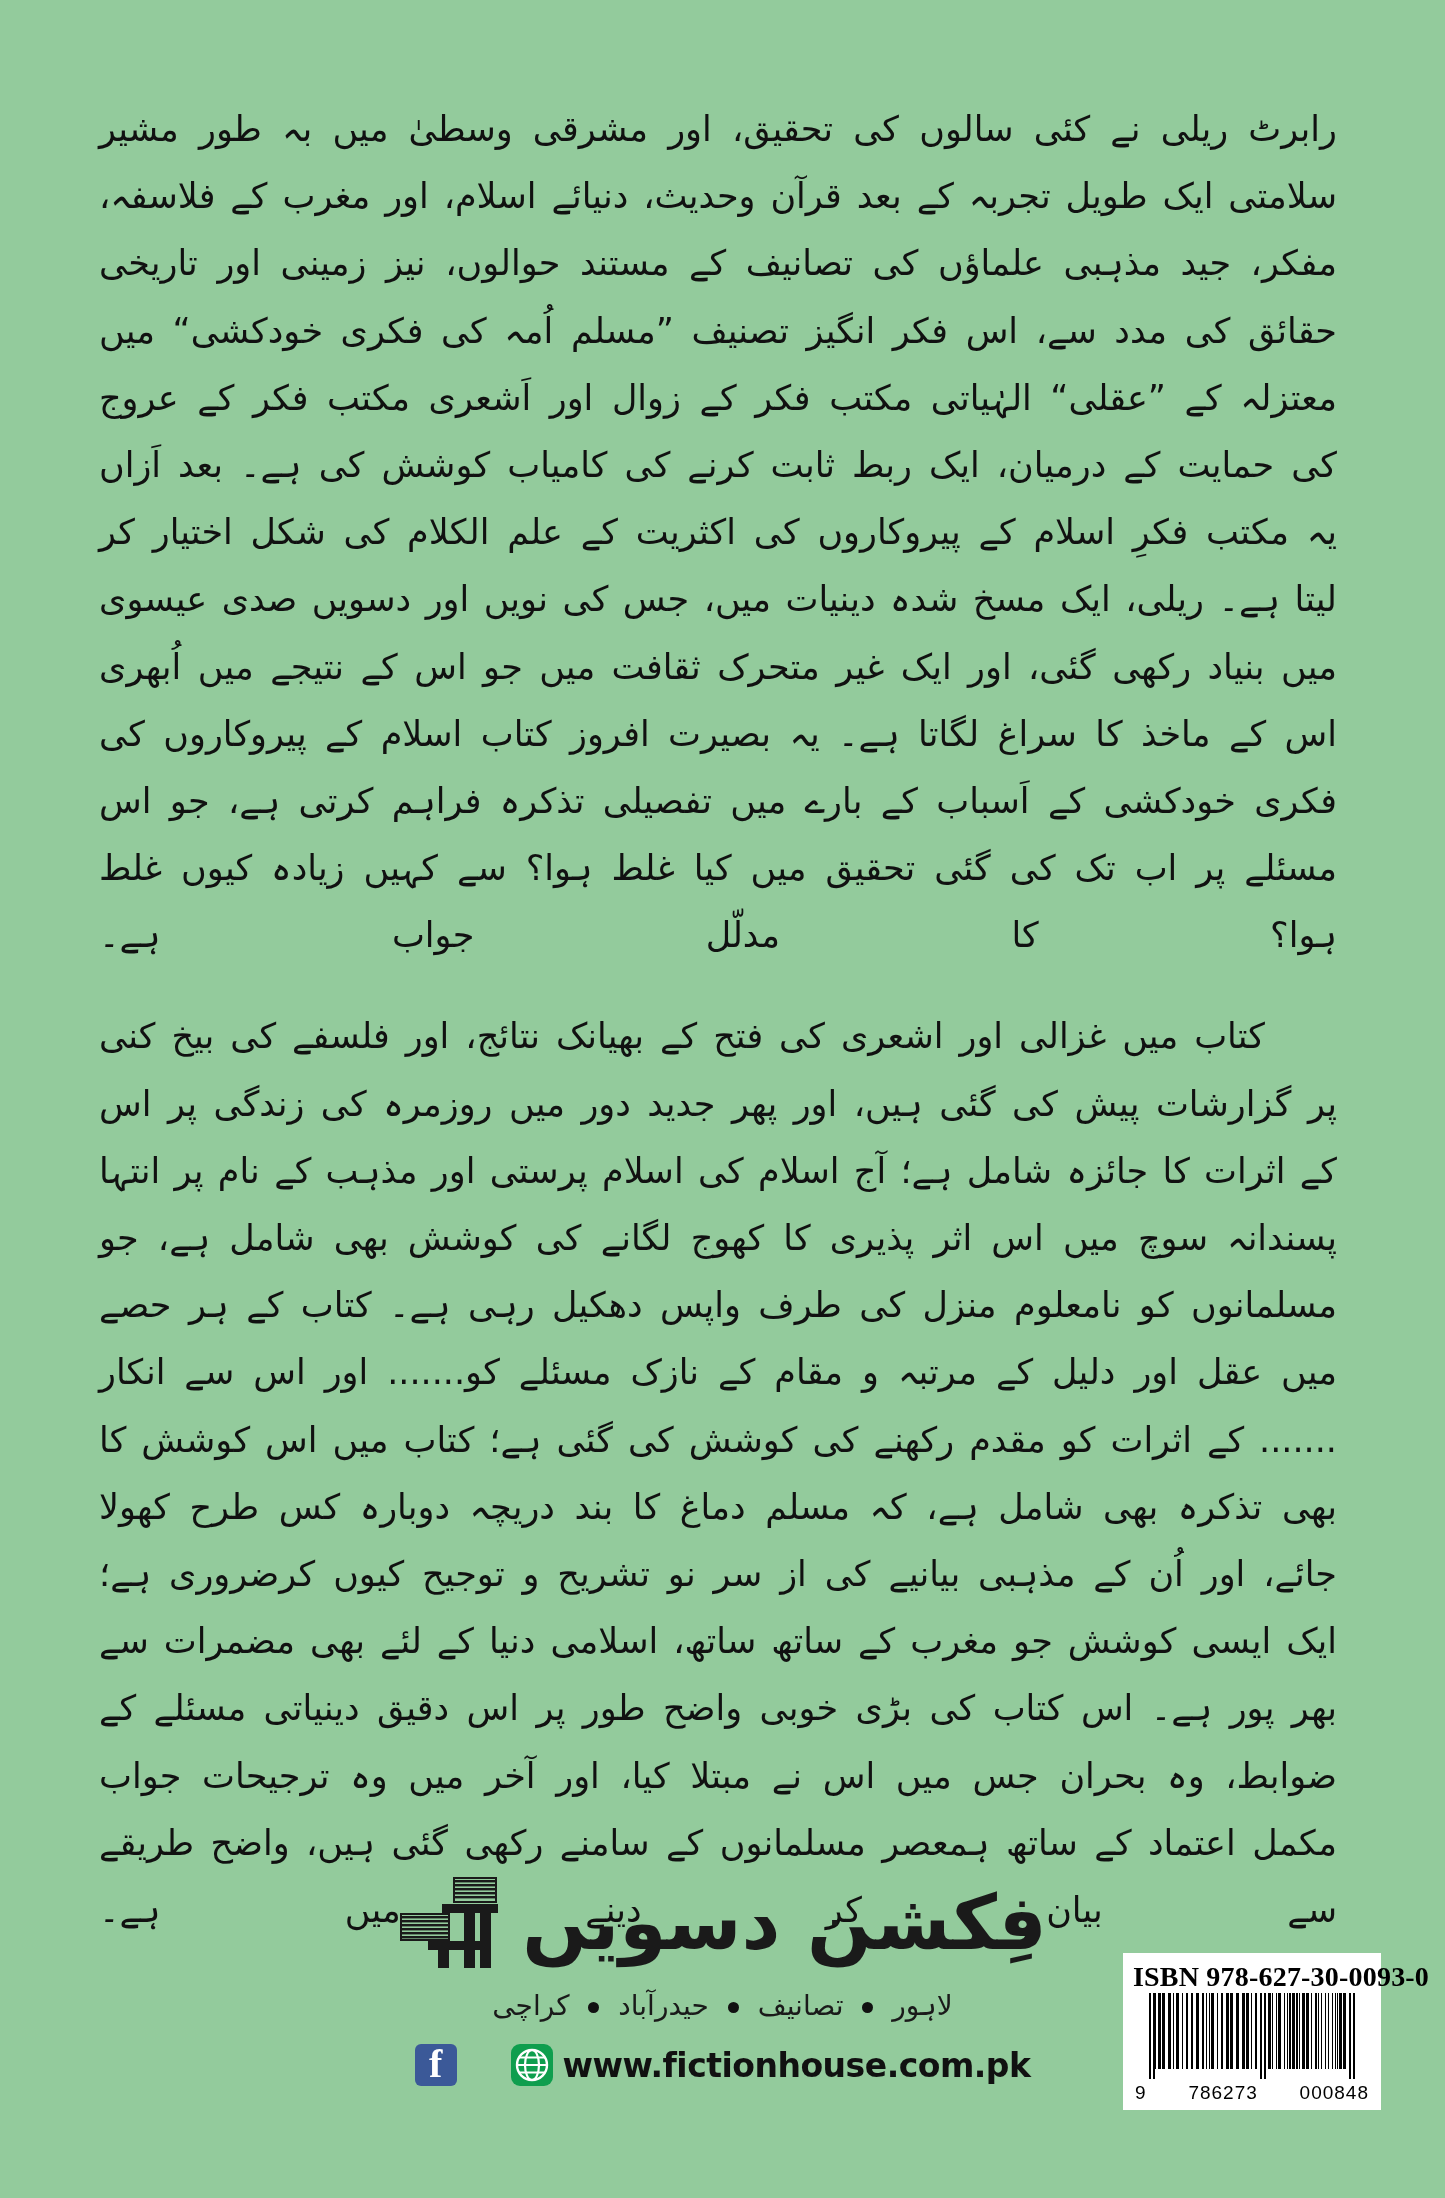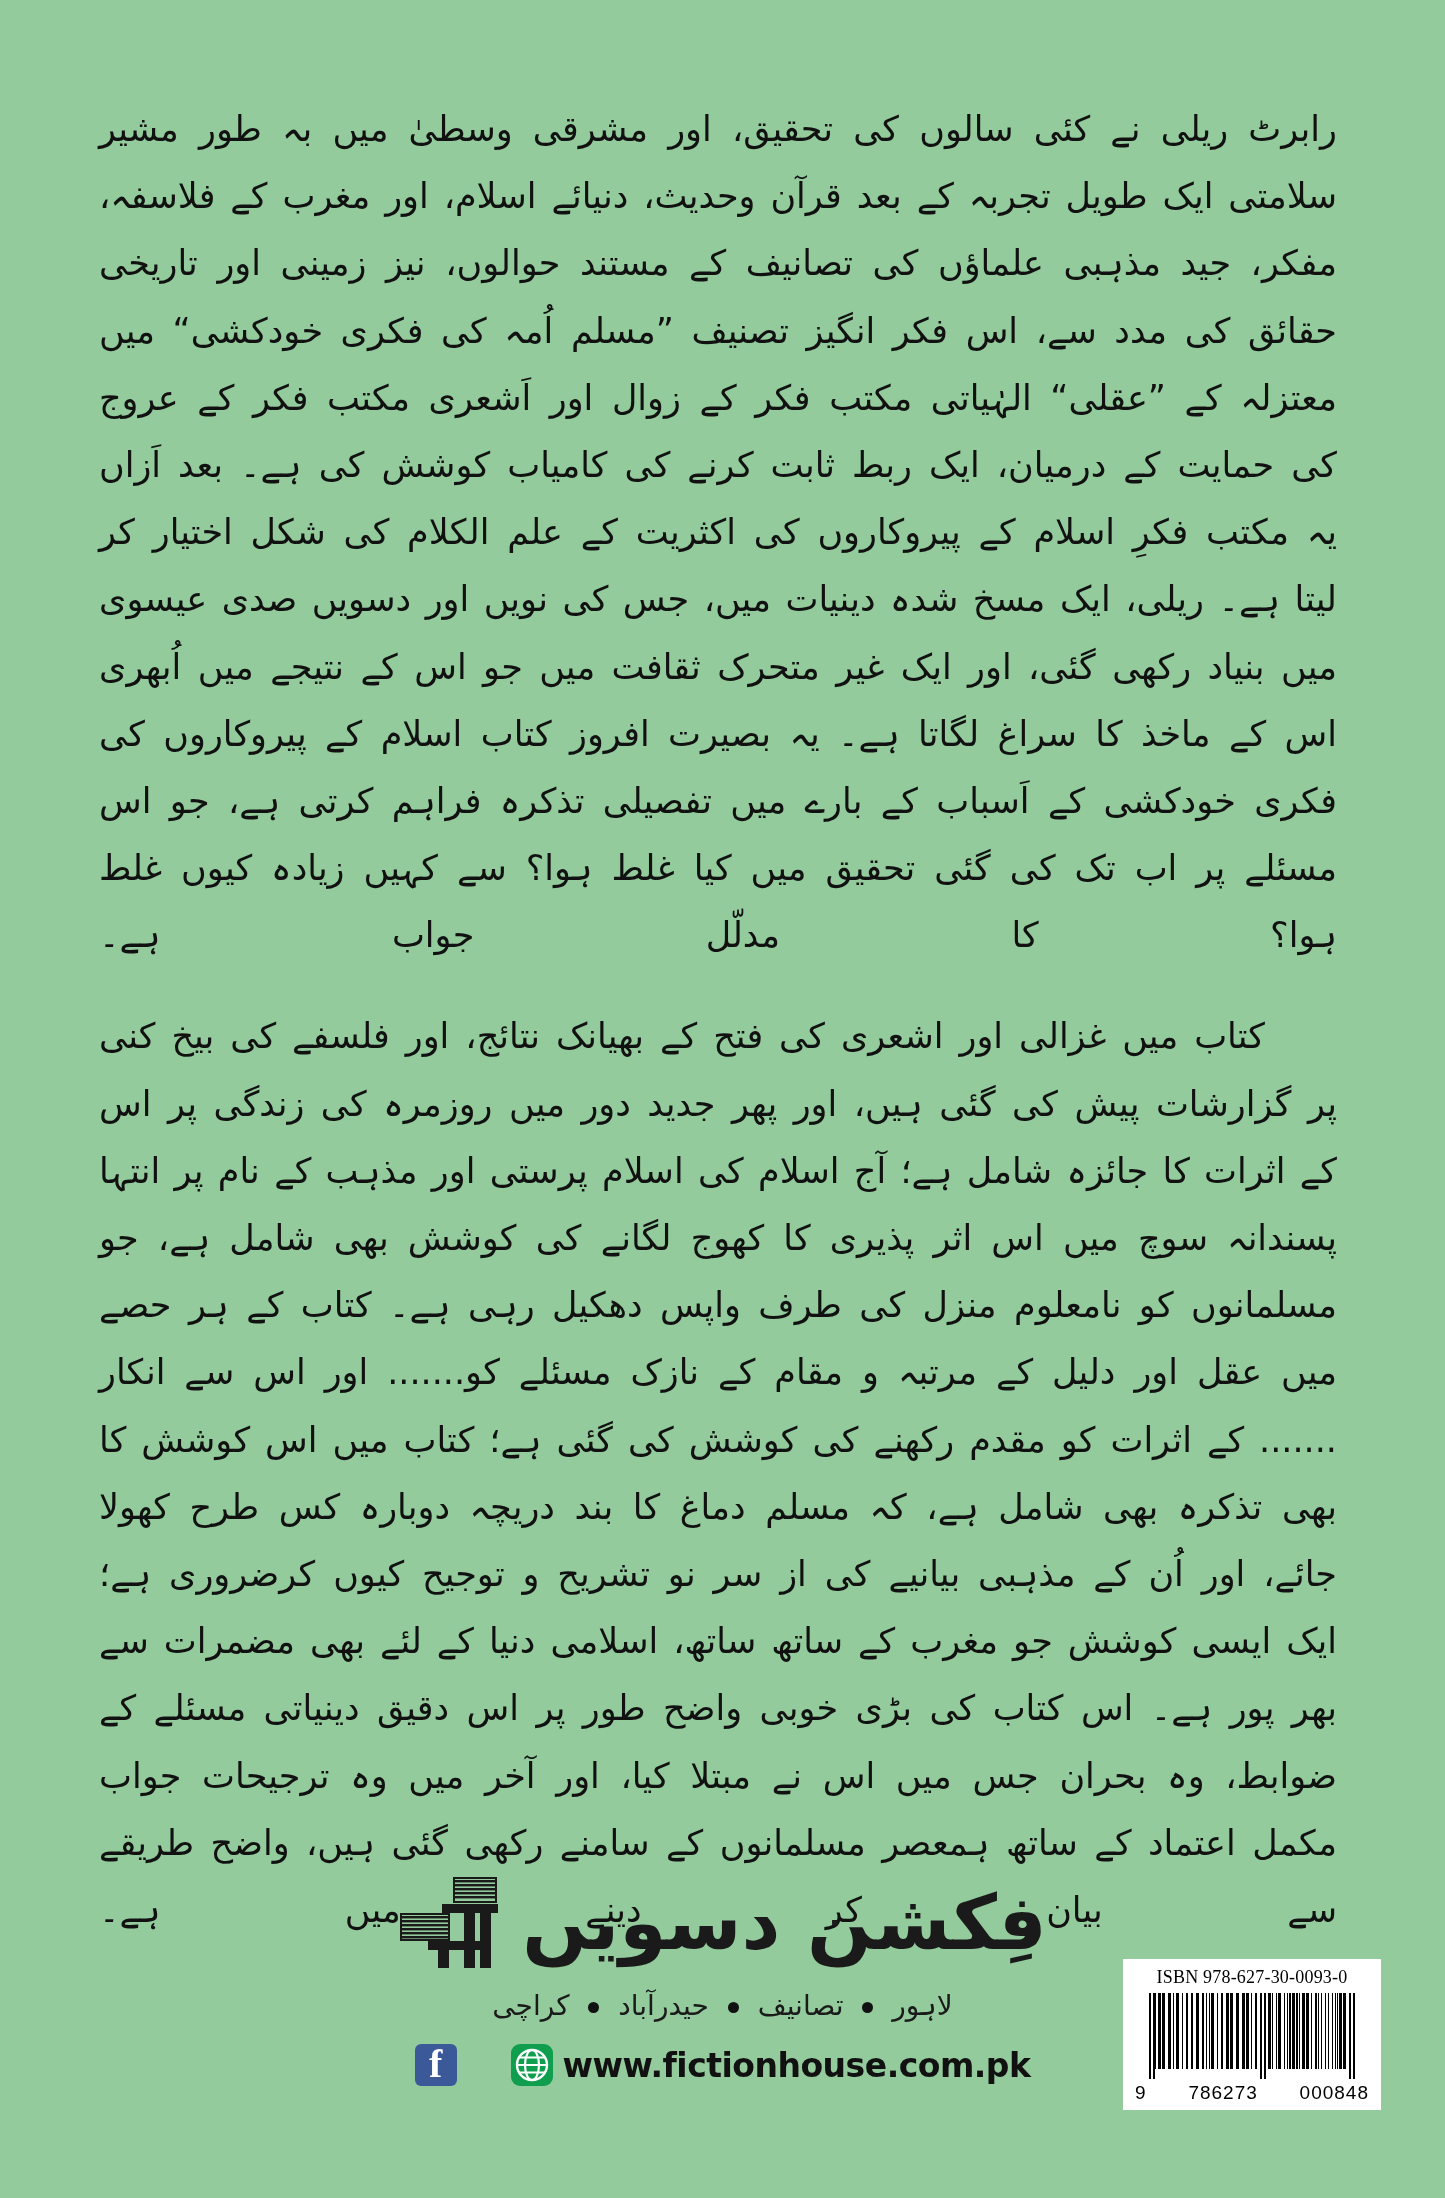--- a/index.html
+++ b/index.html
@@ -151,24 +151,24 @@
     bottom: 88px;
     width: 258px;
     background: #ffffff;
     padding: 8px 10px 6px 10px;
     box-sizing: border-box;
   }
   .isbn-text {
     text-align: center;
     color: #000000;
     font-family: "Liberation Serif", serif;
-    font-size: 18px;
+    font-size: 28px;
     letter-spacing: 0.2px;
     white-space: nowrap;
-    margin-bottom: 5px;
+    font-weight: bold;
   }
   .barcode {
     height: 86px;
     display: flex;
     align-items: stretch;
     gap: 0;
     justify-content: center;
   }
   .barcode i {
     display: block;

